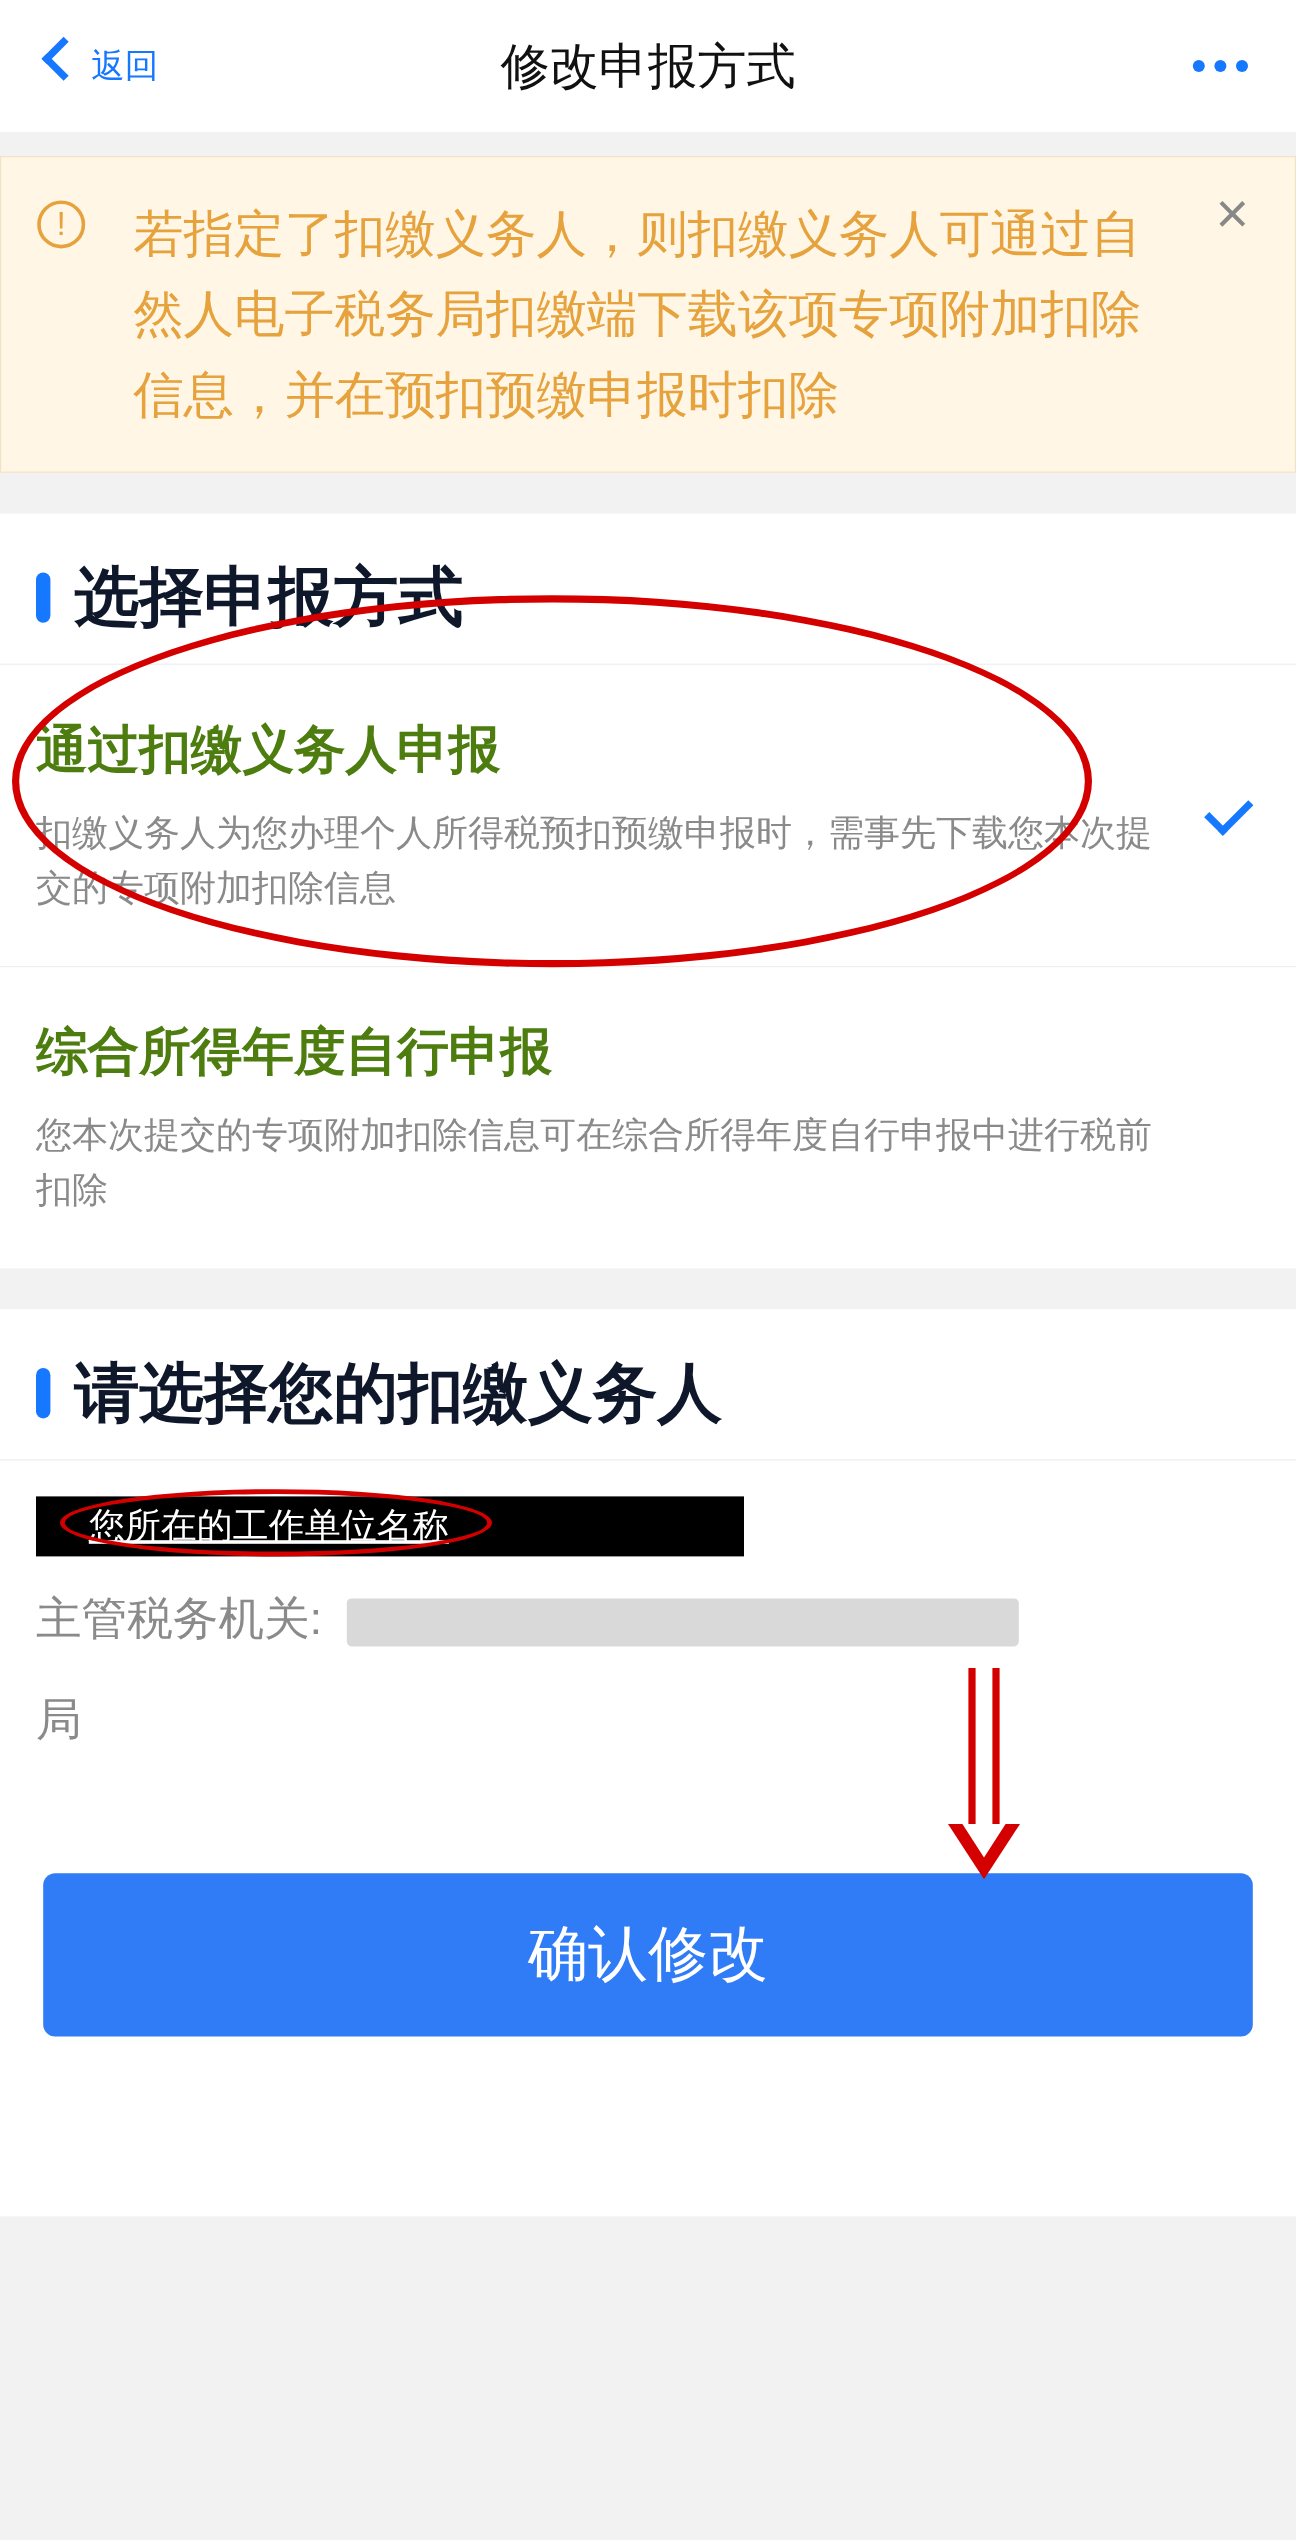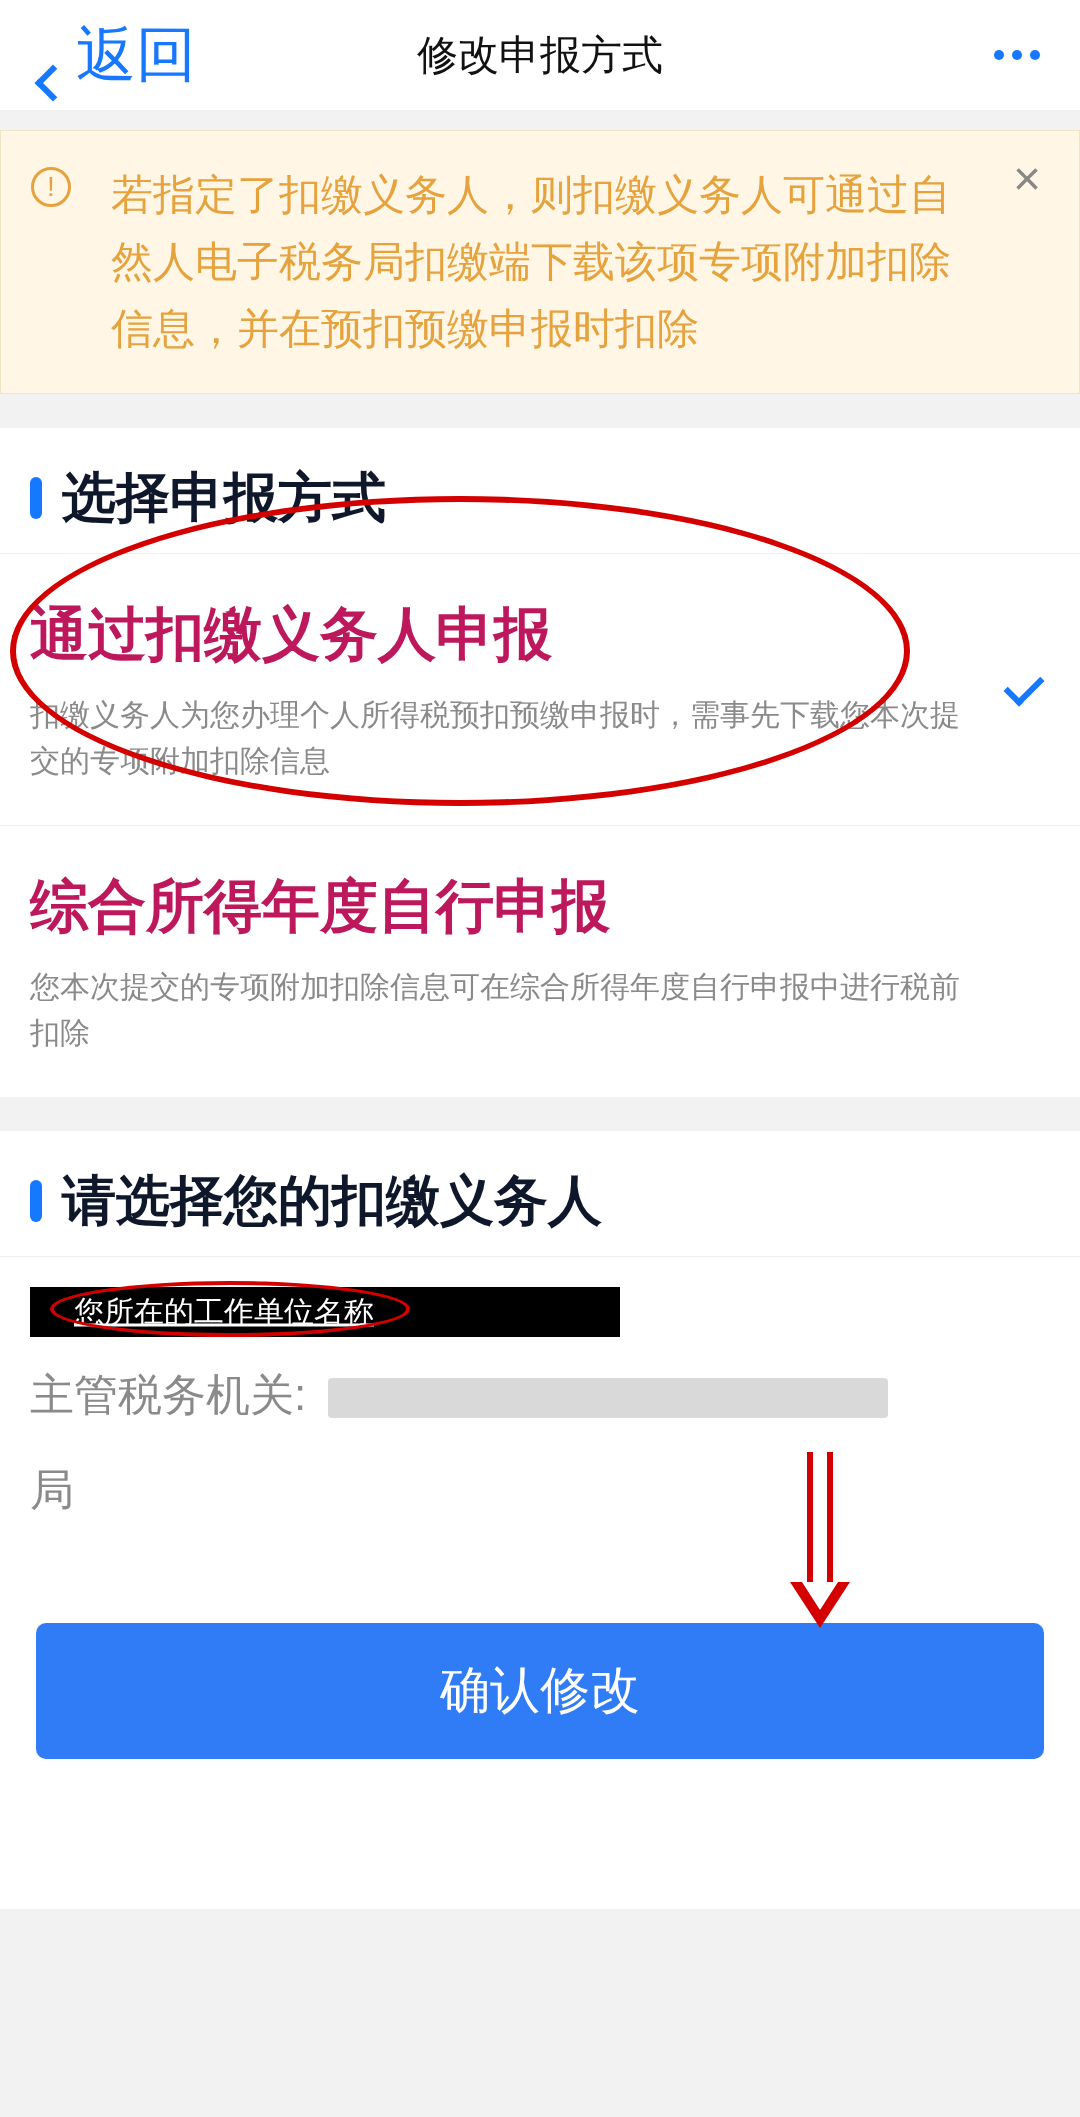--- a/index.html
+++ b/index.html
@@ -20,23 +20,23 @@
       width: 100%;
       height: 110px;
       background: #fff;
       display: flex;
       align-items: center;
       justify-content: space-between;
       padding: 0 40px;
     }
     .back {
       display: flex;
-      align-items: flex-end;
+      align-items: flex-start;
       color: #1677ff;
-      font-size: 60px;
+      font-size: 28px;
     }
     .back-chevron {
       display: inline-block;
       width: 26px;
       height: 26px;
       border-left: 6px solid #1677ff;
       border-bottom: 6px solid #1677ff;
       transform: rotate(45deg);
       margin-right: 10px;
     }
@@ -128,22 +128,22 @@
       border-top: 1px solid #eee;
       display: flex;
       align-items: flex-start;
       position: relative;
     }
     .option-body {
       flex: 1;
       padding-right: 90px;
     }
     .opt-title {
-      font-size: 58px;
-      color: #be185d;
+      font-size: 43px;
+      color: #4d7c0f;
       font-weight: 600;
       margin-bottom: 18px;
     }
     .opt-desc {
       font-size: 30px;
       color: #8a8a8a;
       line-height: 1.55;
     }
     .opt-check {
       position: absolute;
@@ -196,21 +196,21 @@
     .emp-name-ellipse {
       position: absolute;
       left: 20px;
       top: -6px;
       width: 360px;
       height: 56px;
       border: 4px solid #d40000;
       border-radius: 50%;
     }
     .emp-row {
-      font-size: 44px;
+      font-size: 38px;
       color: #8a8a8a;
       line-height: 1.9;
       display: block;
       margin-top: 12px;
     }
     .redact {
       display: inline-block;
       height: 40px;
       background: #d9d9d9;
       border-radius: 4px;

